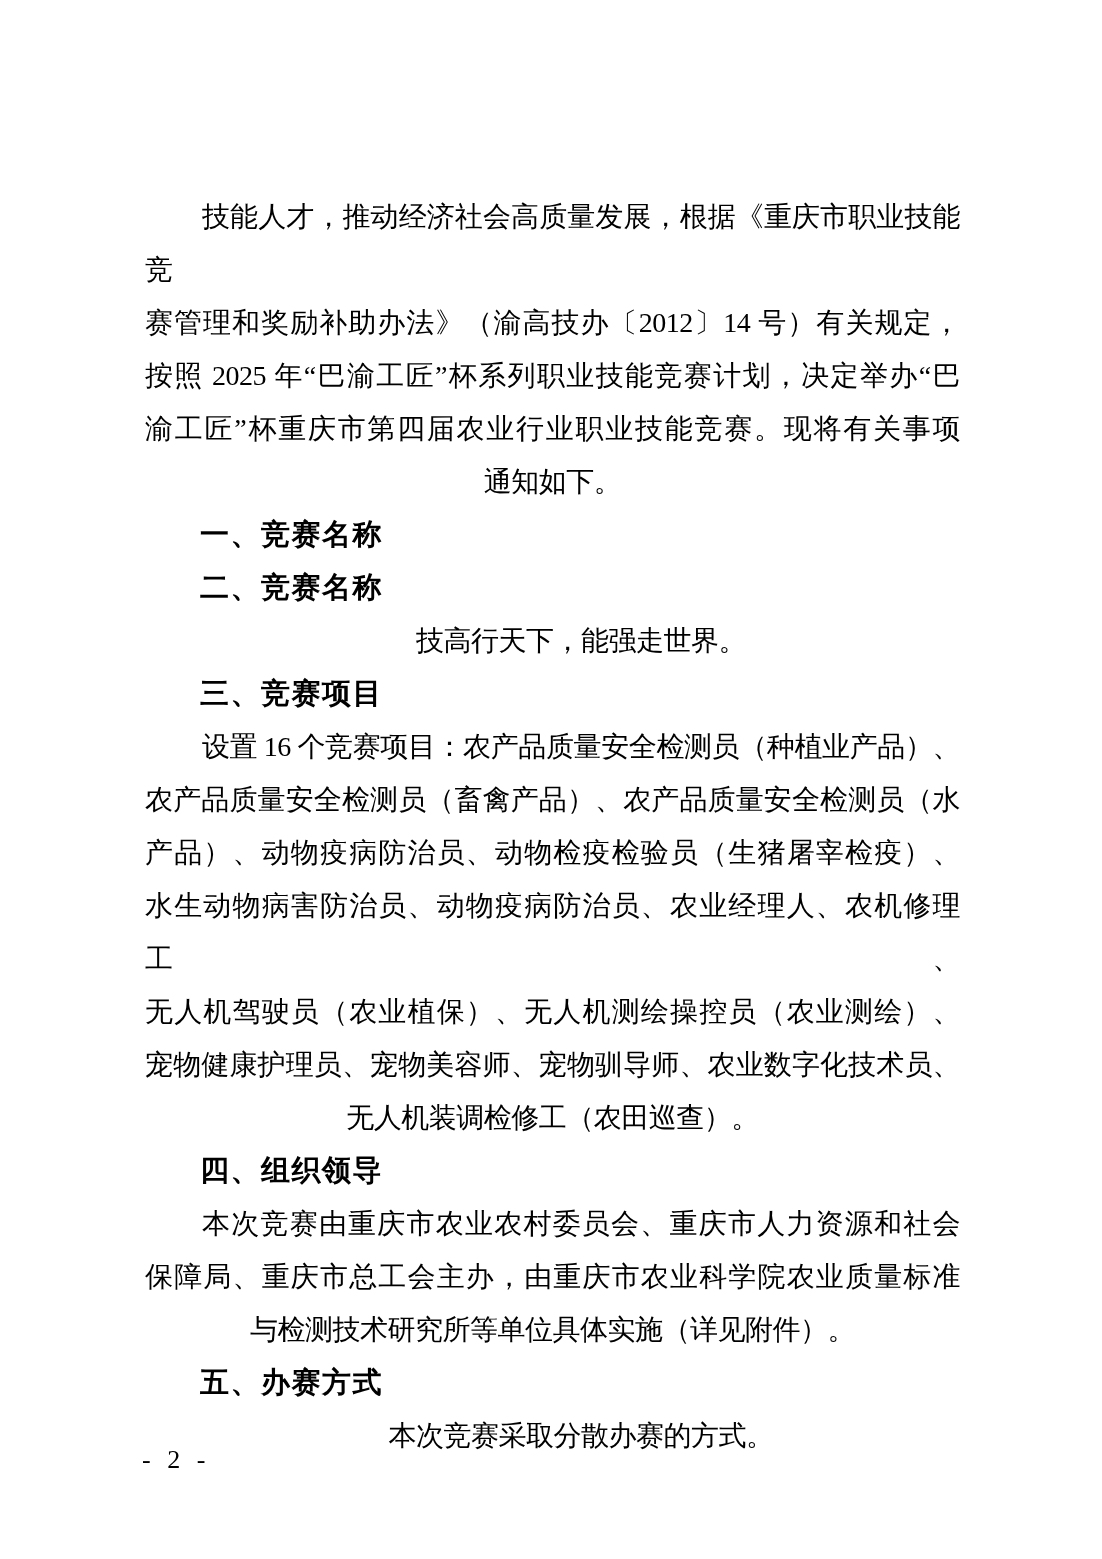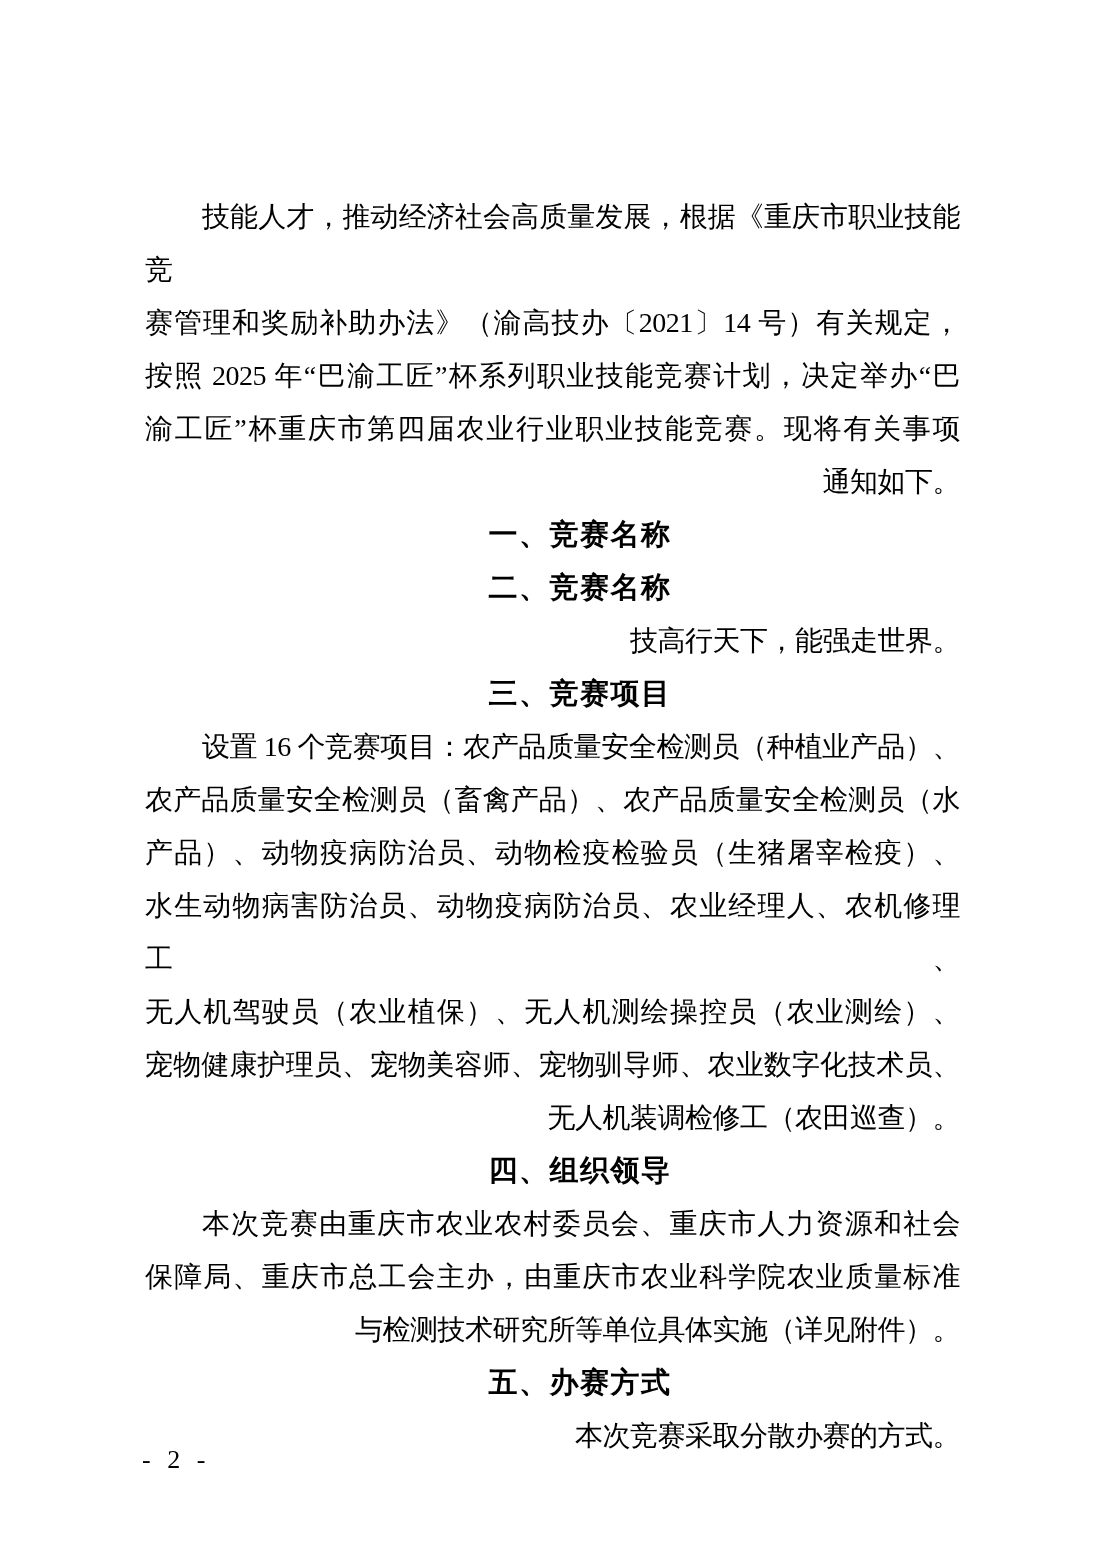--- a/index.html
+++ b/index.html
@@ -20,59 +20,58 @@
     left: 145px;
     top: 190px;
     width: 815px;
     color: #000000;
     font-family: "Liberation Serif", "DejaVu Serif", serif;
     font-size: 28px;
     line-height: 53px;
     letter-spacing: -0.5px;
   }
   .text-line {
-    text-align: right;
+    text-align: center;
     min-height: 53px;
   }
   .text-line.full {
     text-align: justify;
     text-align-last: justify;
   }
   .text-line.indent {
     text-indent: 57px;
   }
   .heading-line {
     font-family: "Liberation Sans", "DejaVu Sans", sans-serif;
     font-weight: 700;
     font-size: 29px;
     letter-spacing: 1.5px;
     text-indent: 55px;
     min-height: 53px;
     color: #000000;
-    text-align: center;
   }
   .page-number {
     position: absolute;
     left: 142px;
     top: 1445px;
     color: #000000;
     font-family: "Liberation Serif", "DejaVu Serif", serif;
     font-size: 26px;
     line-height: 30px;
     word-spacing: 8px;
     letter-spacing: 1px;
   }
 </style>
 </head>
 <body>
 
 <div class="page">
   <div class="doc-body">
       <div class="text-line full indent">技能人才，推动经济社会高质量发展，根据《重庆市职业技能竞</div>
-      <div class="text-line full">赛管理和奖励补助办法》（渝高技办〔2021〕14 号）有关规定，</div>
+      <div class="text-line full">赛管理和奖励补助办法》（渝高技办〔2012〕14 号）有关规定，</div>
       <div class="text-line full">按照 2025 年“巴渝工匠”杯系列职业技能竞赛计划，决定举办“巴</div>
       <div class="text-line full">渝工匠”杯重庆市第四届农业行业职业技能竞赛。现将有关事项</div>
       <div class="text-line">通知如下。</div>
       <div class="heading-line">一、竞赛名称</div>
       <div class="heading-line">二、竞赛名称</div>
       <div class="text-line indent">技高行天下，能强走世界。</div>
       <div class="heading-line">三、竞赛项目</div>
       <div class="text-line full indent">设置 16 个竞赛项目：农产品质量安全检测员（种植业产品）、</div>
       <div class="text-line full">农产品质量安全检测员（畜禽产品）、农产品质量安全检测员（水</div>
       <div class="text-line full">产品）、动物疫病防治员、动物检疫检验员（生猪屠宰检疫）、</div>

